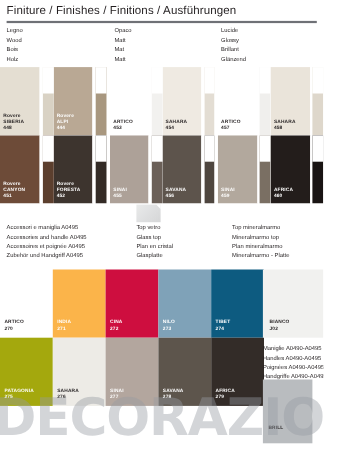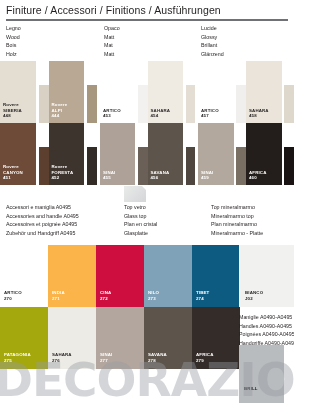--- a/index.html
+++ b/index.html
@@ -114,21 +114,21 @@
     font-family:"DejaVu Sans","Liberation Sans",sans-serif;
     pointer-events:none;user-select:none;white-space:nowrap;
     z-index:8;
   }
 </style>
 </head>
 <body>
 
 <div class="page">
 
-  <div class="title">Finiture / Accessori / Finitions / Ausführungen</div>
+  <div class="title">Finiture / Finishes / Finitions / Ausführungen</div>
   <div class="title-rule"></div>
 
   <div class="colhead ch-legno">
     <div>Legno</div>
     <div>Wood</div>
     <div>Bois</div>
     <div>Holz</div>
   </div>
   <div class="colhead ch-opaco">
     <div>Opaco</div>

